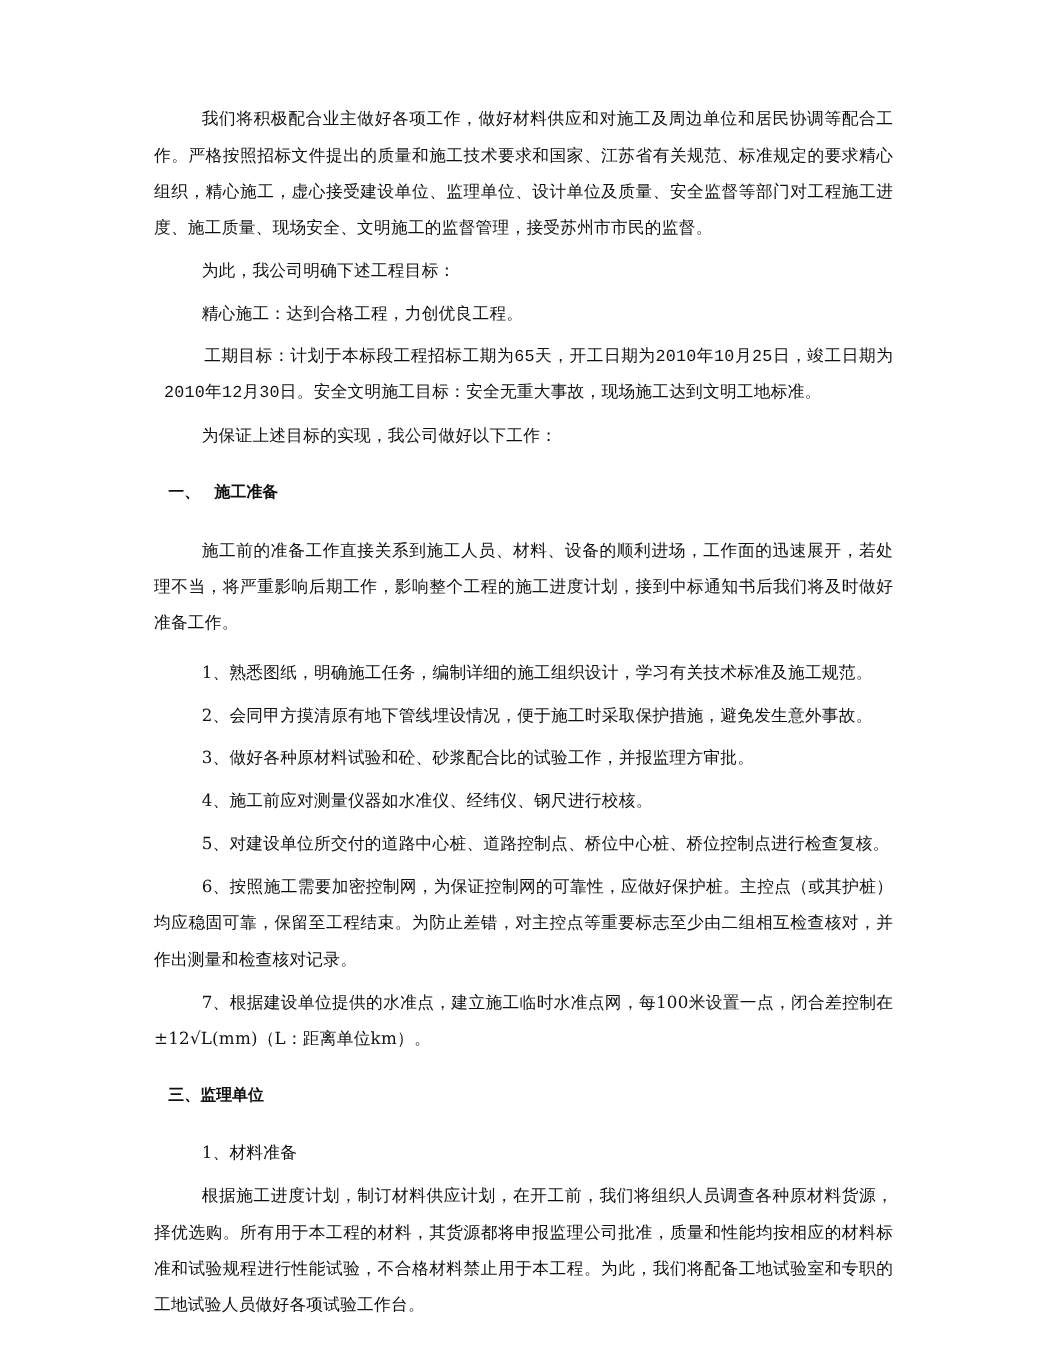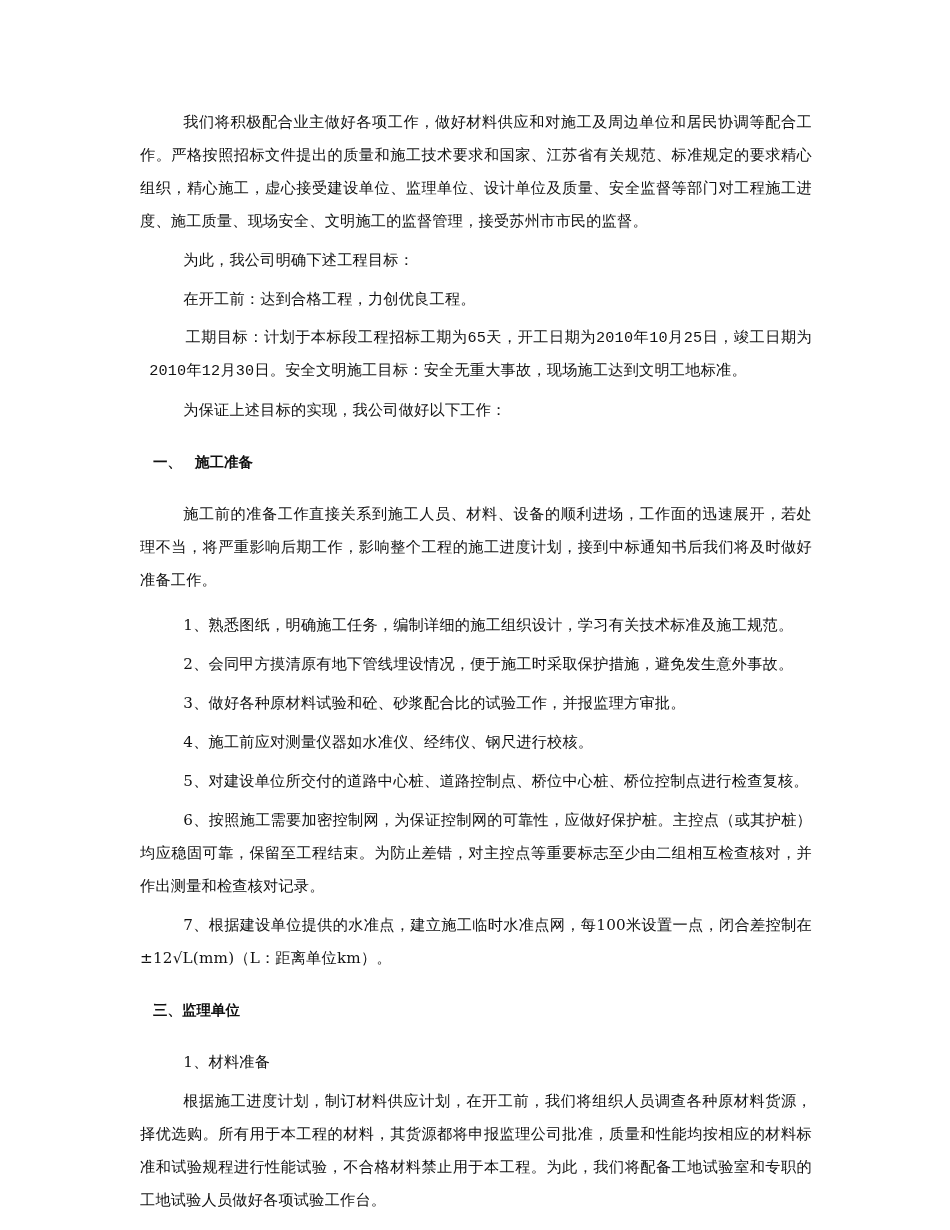--- a/index.html
+++ b/index.html
@@ -1,34 +1,34 @@
 <!DOCTYPE html>
 <html><head>
 <meta charset="utf-8">
 <style>
   html, body { margin: 0; padding: 0; background: #ffffff; }
   body { width: 950px; height: 1230px; position: relative; overflow: hidden;
          font-family: "DejaVu Serif", "Liberation Serif", serif; color: #111; }
-  .page { position: absolute; left: 140px; top: 106px; width: 672px; }
+  .page { position: absolute; left: 140px; top: 92px; width: 672px; }
   .p { font-size: 15.2px; line-height: 33px; text-align: justify; margin: 0; letter-spacing: 0.2px; }
   .indent { text-indent: 2.85em; }
   .hang { text-indent: 2.4em; margin-left: -0.9em; }
   .h { font-family: "DejaVu Sans", "Liberation Sans", sans-serif; font-weight: bold; font-size: 14.5px; margin: 13px; line-height: 33px; }
   .h .num { display: inline-block; width: 42px; }
   .gap { height: 6px; }
 </style>
 </head>
 <body>
 
 <div class="page">
   <p class="p indent">我们将积极配合业主做好各项工作，做好材料供应和对施工及周边单位和居民协调等配合工作。严格按照招标文件提出的质量和施工技术要求和国家、江苏省有关规范、标准规定的要求精心组织，精心施工，虚心接受建设单位、监理单位、设计单位及质量、安全监督等部门对工程施工进度、施工质量、现场安全、文明施工的监督管理，接受苏州市市民的监督。</p>
   <div class="gap"></div>
   <p class="p indent">为此，我公司明确下述工程目标：</p>
   <div class="gap"></div>
-  <p class="p indent">在开工前：达到合格工程，力创优良工程。</p>
+  <p class="p indent">精心施工：达到合格工程，力创优良工程。</p>
   <div class="gap"></div>
   <p class="p hang" style="padding-left:1.5em;font-family:Liberation Mono, monospace;">工期目标：计划于本标段工程招标工期为65天，开工日期为2010年10月25日，竣工日期为2010年12月30日。安全文明施工目标：安全无重大事故，现场施工达到文明工地标准。</p>
   <div class="gap"></div>
   <p class="p indent">为保证上述目标的实现，我公司做好以下工作：</p>
   <div class="gap"></div>
 
   <h3 class="h">
     <span class="num">一、</span><span>施工准备</span>
   </h3>
   <div class="gap"></div>

